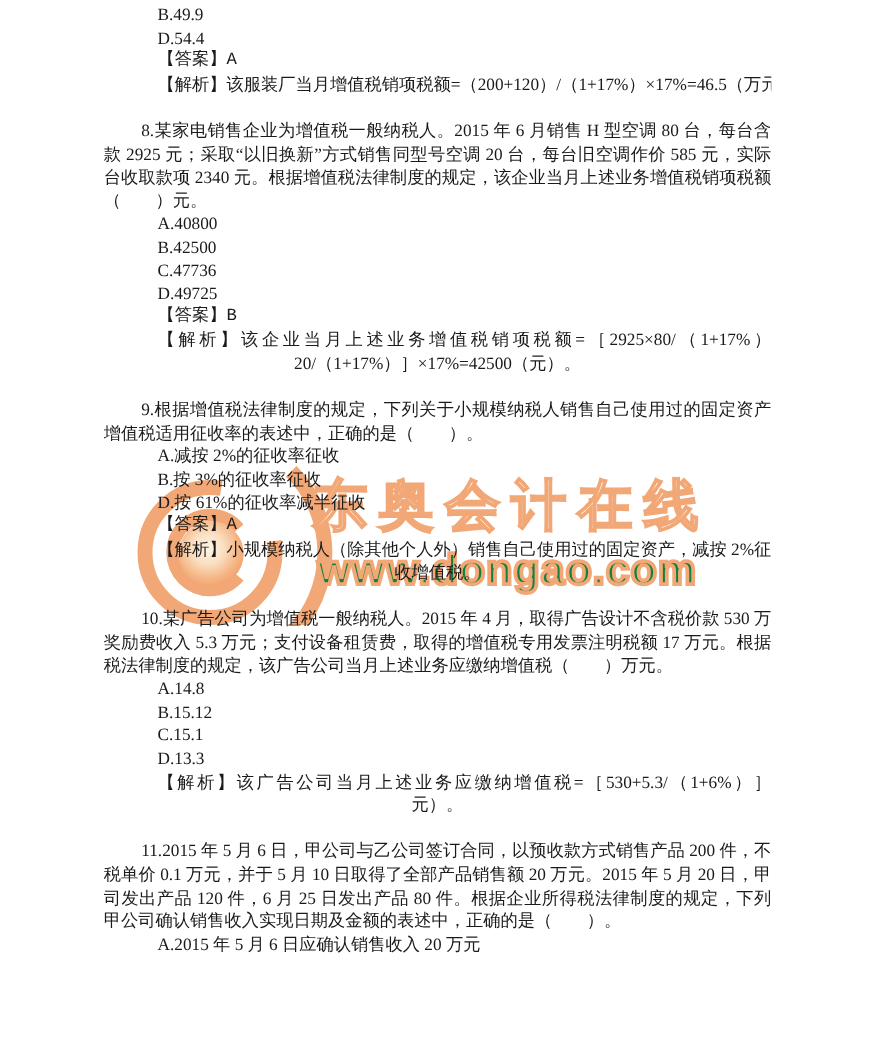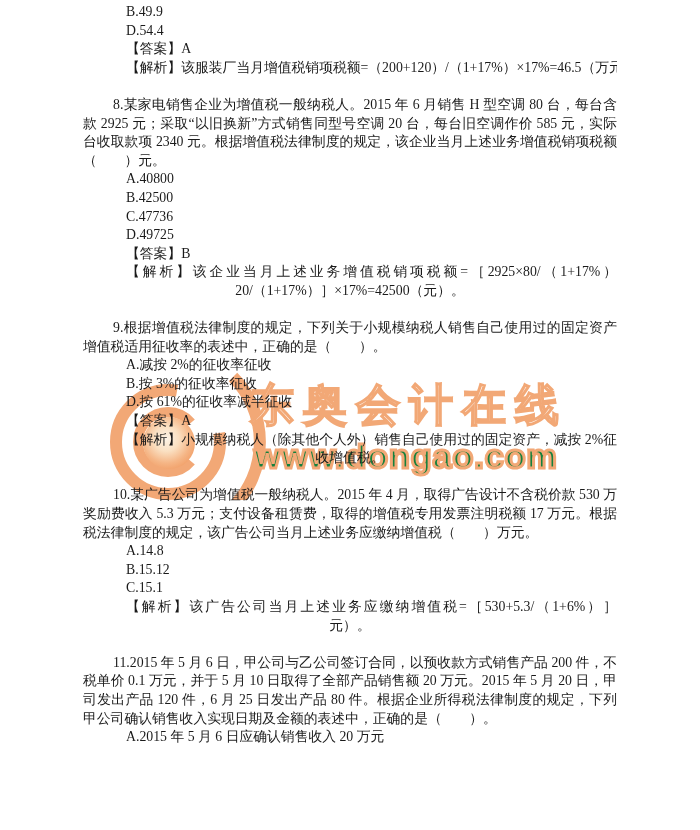--- a/index.html
+++ b/index.html
@@ -35,21 +35,21 @@
   .line{
     height:18.6px;line-height:18.6px;
     font-size:13.8px;
     overflow:hidden;
   }
   .blank{}
   .q-first{padding-left:30px;text-align:justify;text-align-last:justify;}
   .q-cont-j{text-align:justify;text-align-last:justify;}
   .q-cont{text-align:left;white-space:nowrap;}
   .opt{padding-left:43px;white-space:nowrap;}
-  .ans{padding-left:43px;white-space:nowrap;}
+  .ans{padding-left:43px;white-space:nowrap;font-family:Liberation Mono, monospace;}
   .ana-first{padding-left:43px;white-space:nowrap;}
   .ana-first-j{padding-left:43px;text-align:justify;text-align-last:justify;}
   .ana-cont{text-align:center;white-space:nowrap;}
 </style>
 </head>
 <body>
 
 <div class="page">
 
   <div class="watermark">
@@ -101,20 +101,21 @@
       <div class="line ans">【答案】A</div>
       <div class="line ana-first-j">【解析】小规模纳税人（除其他个人外）销售自己使用过的固定资产，减按 2%征收率征</div>
       <div class="line ana-cont">收增值税。</div>
       <div class="line blank"></div>
       <div class="line q-first">10.某广告公司为增值税一般纳税人。2015 年 4 月，取得广告设计不含税价款 530 万元，</div>
       <div class="line q-cont-j">奖励费收入 5.3 万元；支付设备租赁费，取得的增值税专用发票注明税额 17 万元。根据增值</div>
       <div class="line q-cont">税法律制度的规定，该广告公司当月上述业务应缴纳增值税（　　）万元。</div>
       <div class="line opt">A.14.8</div>
       <div class="line opt">B.15.12</div>
       <div class="line opt">C.15.1</div>
+      <div class="line opt">D.13.3</div>
       <div class="line ana-first-j">【解析】该广告公司当月上述业务应缴纳增值税=［530+5.3/（1+6%）］×6%-17=15.1（万</div>
       <div class="line ana-cont">元）。</div>
       <div class="line blank"></div>
       <div class="line q-first">11.2015 年 5 月 6 日，甲公司与乙公司签订合同，以预收款方式销售产品 200 件，不含</div>
       <div class="line q-cont-j">税单价 0.1 万元，并于 5 月 10 日取得了全部产品销售额 20 万元。2015 年 5 月 20 日，甲公</div>
       <div class="line q-cont-j">司发出产品 120 件，6 月 25 日发出产品 80 件。根据企业所得税法律制度的规定，下列关于</div>
       <div class="line q-cont">甲公司确认销售收入实现日期及金额的表述中，正确的是（　　）。</div>
       <div class="line opt">A.2015 年 5 月 6 日应确认销售收入 20 万元</div>
     </div>
 

